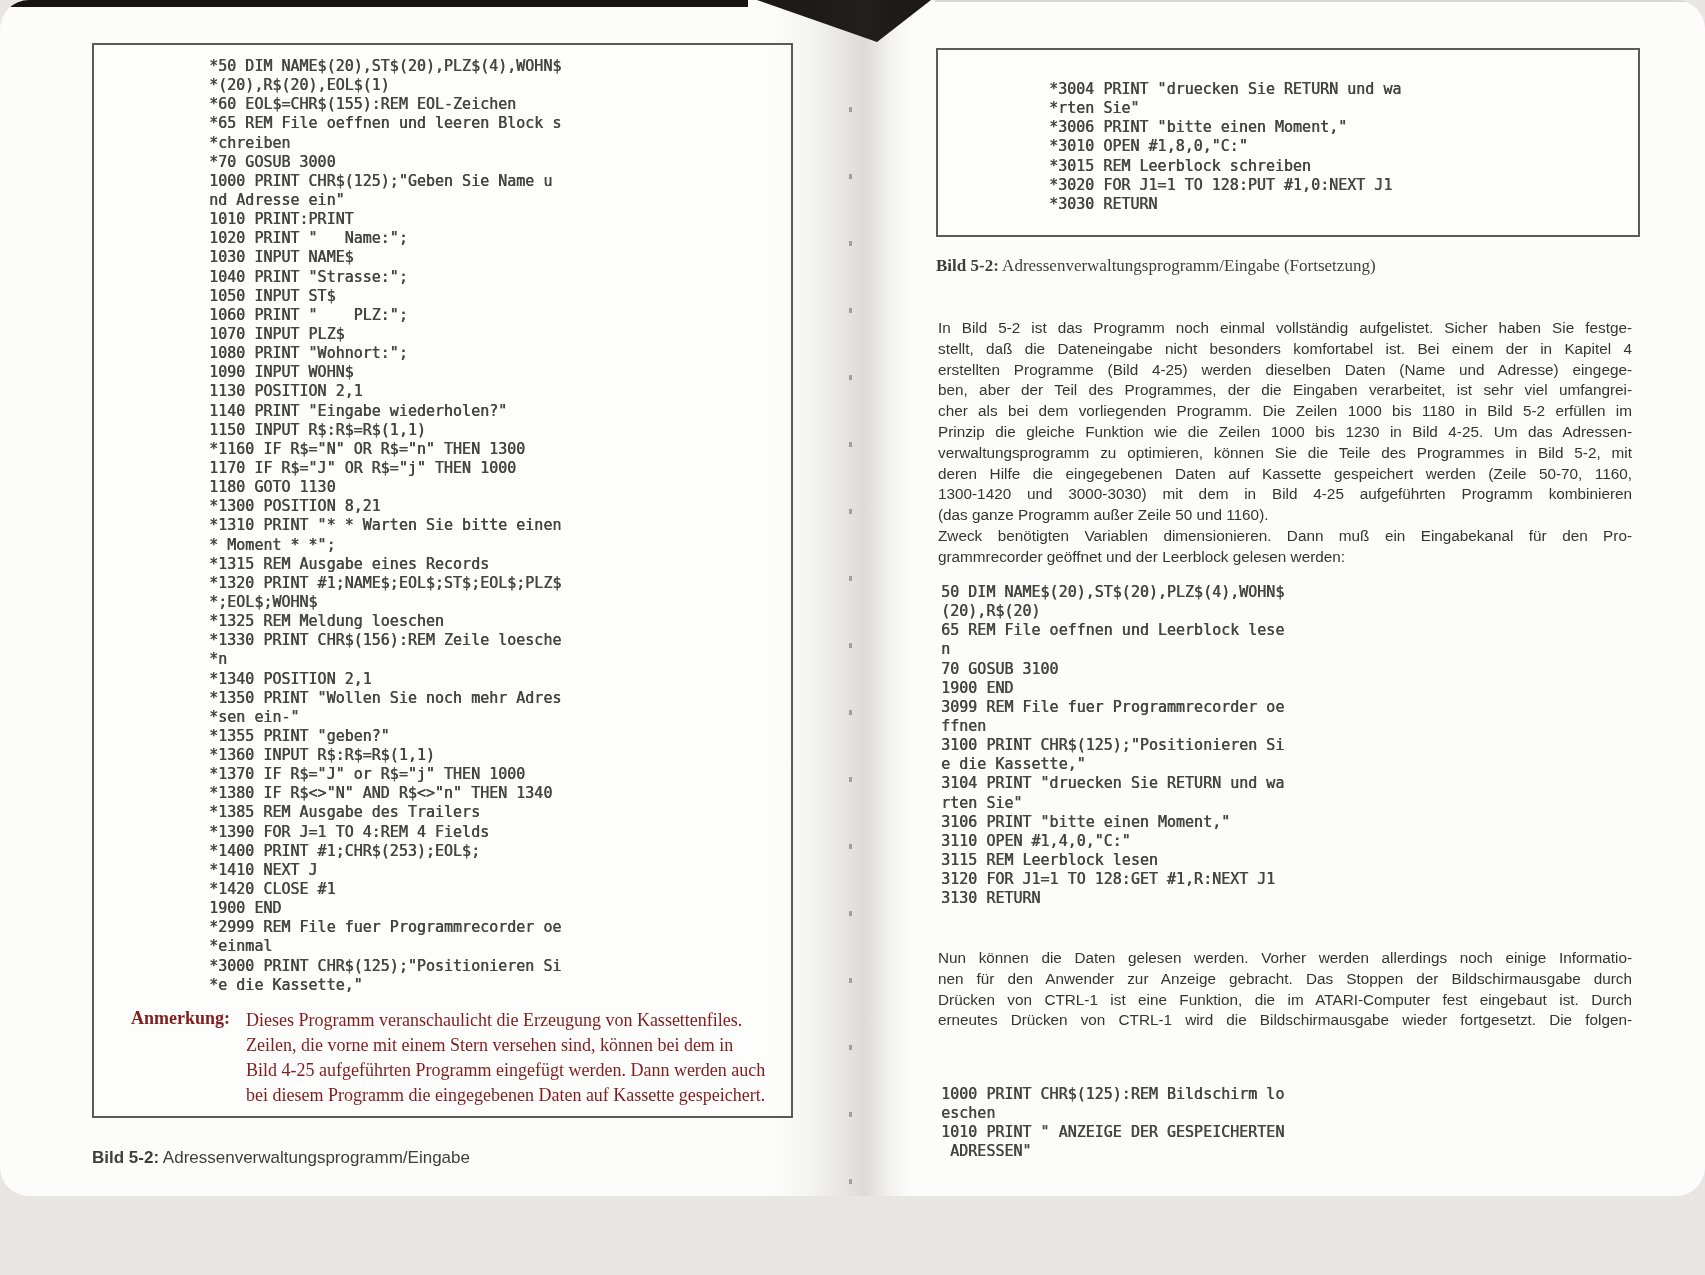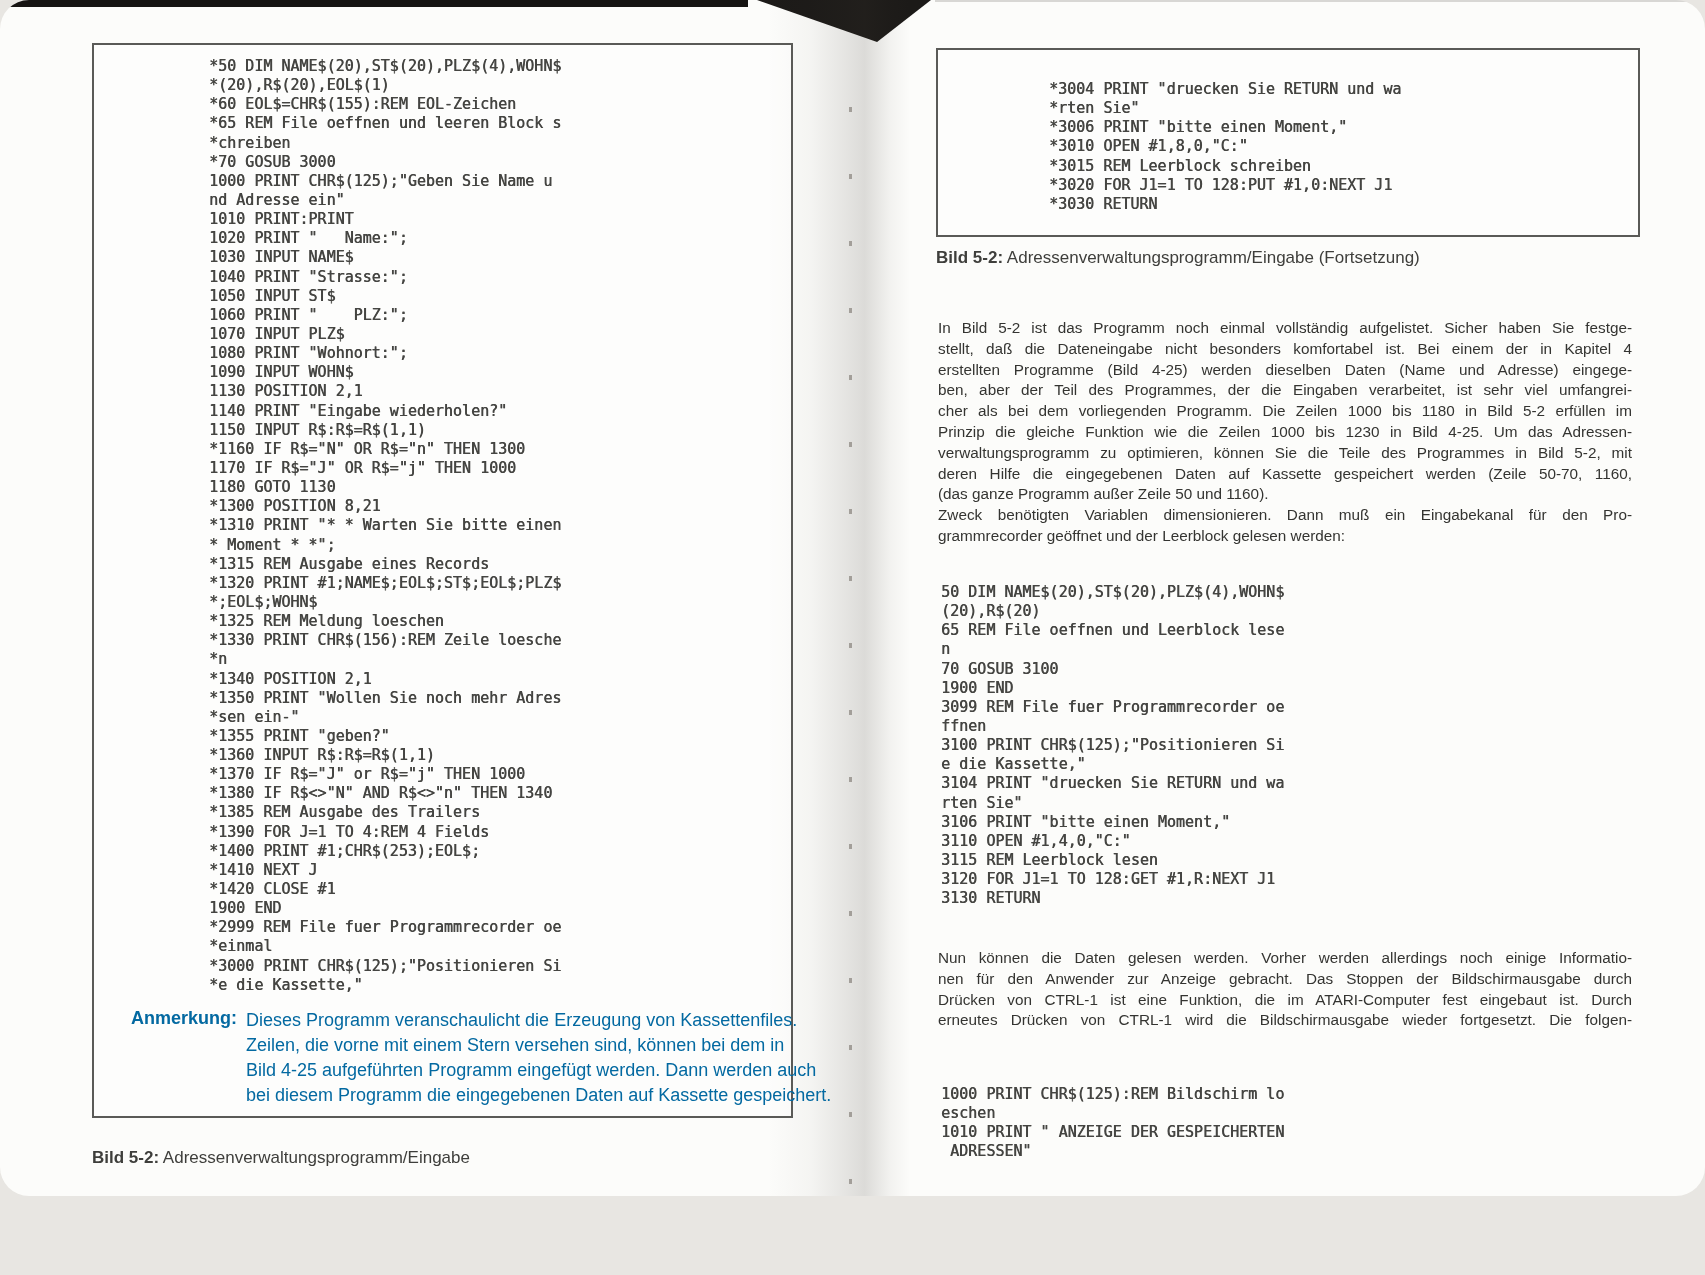--- a/index.html
+++ b/index.html
@@ -36,35 +36,35 @@
   #right-box { left:936px; top:48px; width:700px; height:185px; }
   
   .code { position:absolute; color:#454542; font-family:"DejaVu Sans Mono", monospace;
           font-size:15px; line-height:19.15px; text-shadow:0.5px 0 0 currentColor; }
   .code .cl { white-space:pre; height:19.15px; }
   #left-code  { left:209px;  top:57px;  }
   #right-box-code { left:1049px; top:80px; line-height:19.3px; }
   #right-code-1 { left:941px; top:583px; line-height:19.0px; }
   #right-code-2 { left:941px; top:1085px; }
   
-  .serif { font-family:Liberation Sans, sans-serif; color:#0369a1; }
+  .serif { font-family:Liberation Serif, serif; color:#7f1d1d; }
   #note-label { position:absolute; left:131px; top:1008px; font-weight:bold; font-size:18px; }
   #note-text  { position:absolute; left:246px; top:1008px; width:560px; font-size:18px; line-height:25px; }
   #note-text .nl { height:25px; white-space:nowrap; }
   
   .bodytext { position:absolute; width:694px; color:#343431; font-size:15.3px; line-height:20.8px; }
   .bodytext .bl { height:20.8px; white-space:nowrap; overflow:visible; }
   .bodytext .bl.just { white-space:normal; text-align:justify; text-align-last:justify; }
   #para-1 { left:938px; top:318px; }
   #para-2 { left:938px; top:948px; }
   
   .caption { position:absolute; font-size:17px; color:#3e3e3b; }
   .caption .cap-b { font-weight:bold; }
   #left-caption  { left:92px;  top:1148px; }
-  #right-caption { left:936px; top:248px; }
+  #right-caption { left:936px; top:256px;font-family:Liberation Serif, serif; }
   .folio { position:absolute; width:130px; text-align:left; font-size:16.5px; color:#4a4a47; }
   #folio-left  { left:390px;  top:1208px; }
   #folio-right { left:1235px; top:1210px; }
 </style>
 </head>
 <body>
 
 <div id="scan">
 
   <div id="top-bar"></div>
@@ -163,20 +163,21 @@
 
     <div id="para-1" class="bodytext">
         <div class="bl just">In Bild 5-2 ist das Programm noch einmal vollständig aufgelistet. Sicher haben Sie festge-</div>
         <div class="bl just">stellt,  daß die Dateneingabe nicht besonders komfortabel ist. Bei einem der in Kapitel 4</div>
         <div class="bl just">erstellten Programme (Bild 4-25) werden dieselben Daten (Name und Adresse) eingege-</div>
         <div class="bl just">ben, aber der Teil des Programmes, der die Eingaben verarbeitet, ist sehr viel umfangrei-</div>
         <div class="bl just">cher als bei dem vorliegenden Programm. Die Zeilen 1000 bis 1180 in Bild 5-2 erfüllen im</div>
         <div class="bl just">Prinzip die gleiche Funktion wie die Zeilen 1000 bis 1230 in Bild 4-25. Um das Adressen-</div>
         <div class="bl just">verwaltungsprogramm zu optimieren, können Sie die Teile des Programmes in Bild 5-2, mit</div>
         <div class="bl just">deren Hilfe die eingegebenen Daten auf Kassette gespeichert werden (Zeile 50-70, 1160,</div>
+        <div class="bl just">1300-1420 und 3000-3030) mit dem in Bild 4-25 aufgeführten Programm kombinieren</div>
         <div class="bl">(das ganze Programm außer Zeile 50 und 1160).</div>
         <div class="bl just">Zweck benötigten Variablen dimensionieren. Dann muß ein Eingabekanal für den Pro-</div>
         <div class="bl">grammrecorder geöffnet und der Leerblock gelesen werden:</div>
       </div>
 
     <div id="right-code-1" class="code">
         <div class="cl">50 DIM NAME$(20),ST$(20),PLZ$(4),WOHN$</div>
         <div class="cl">(20),R$(20)</div>
         <div class="cl">65 REM File oeffnen und Leerblock lese</div>
         <div class="cl">n</div>

